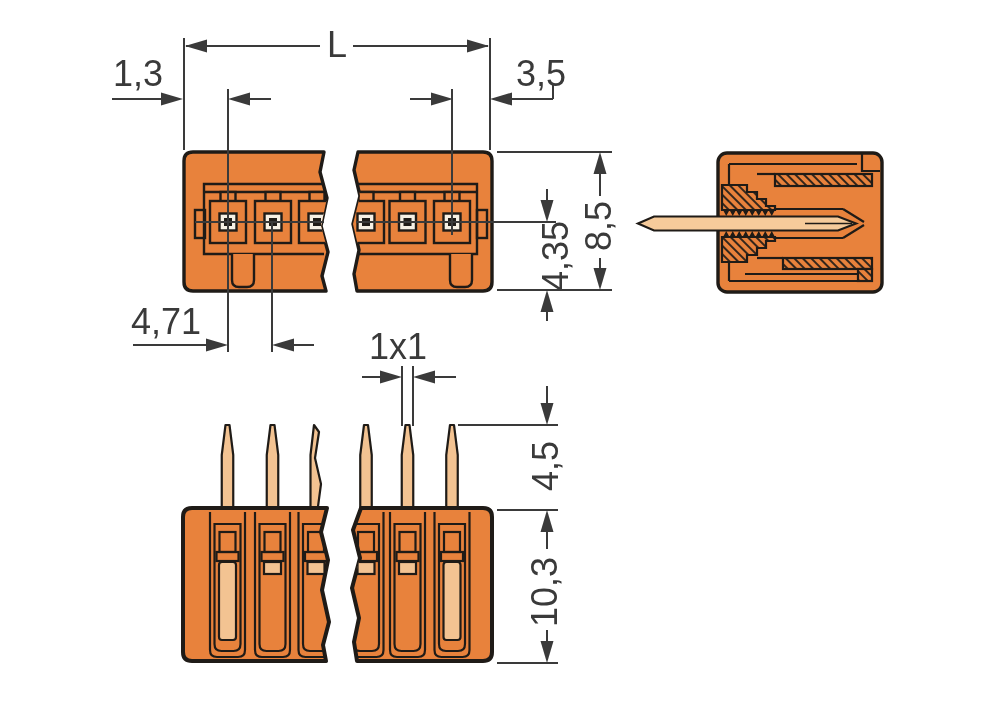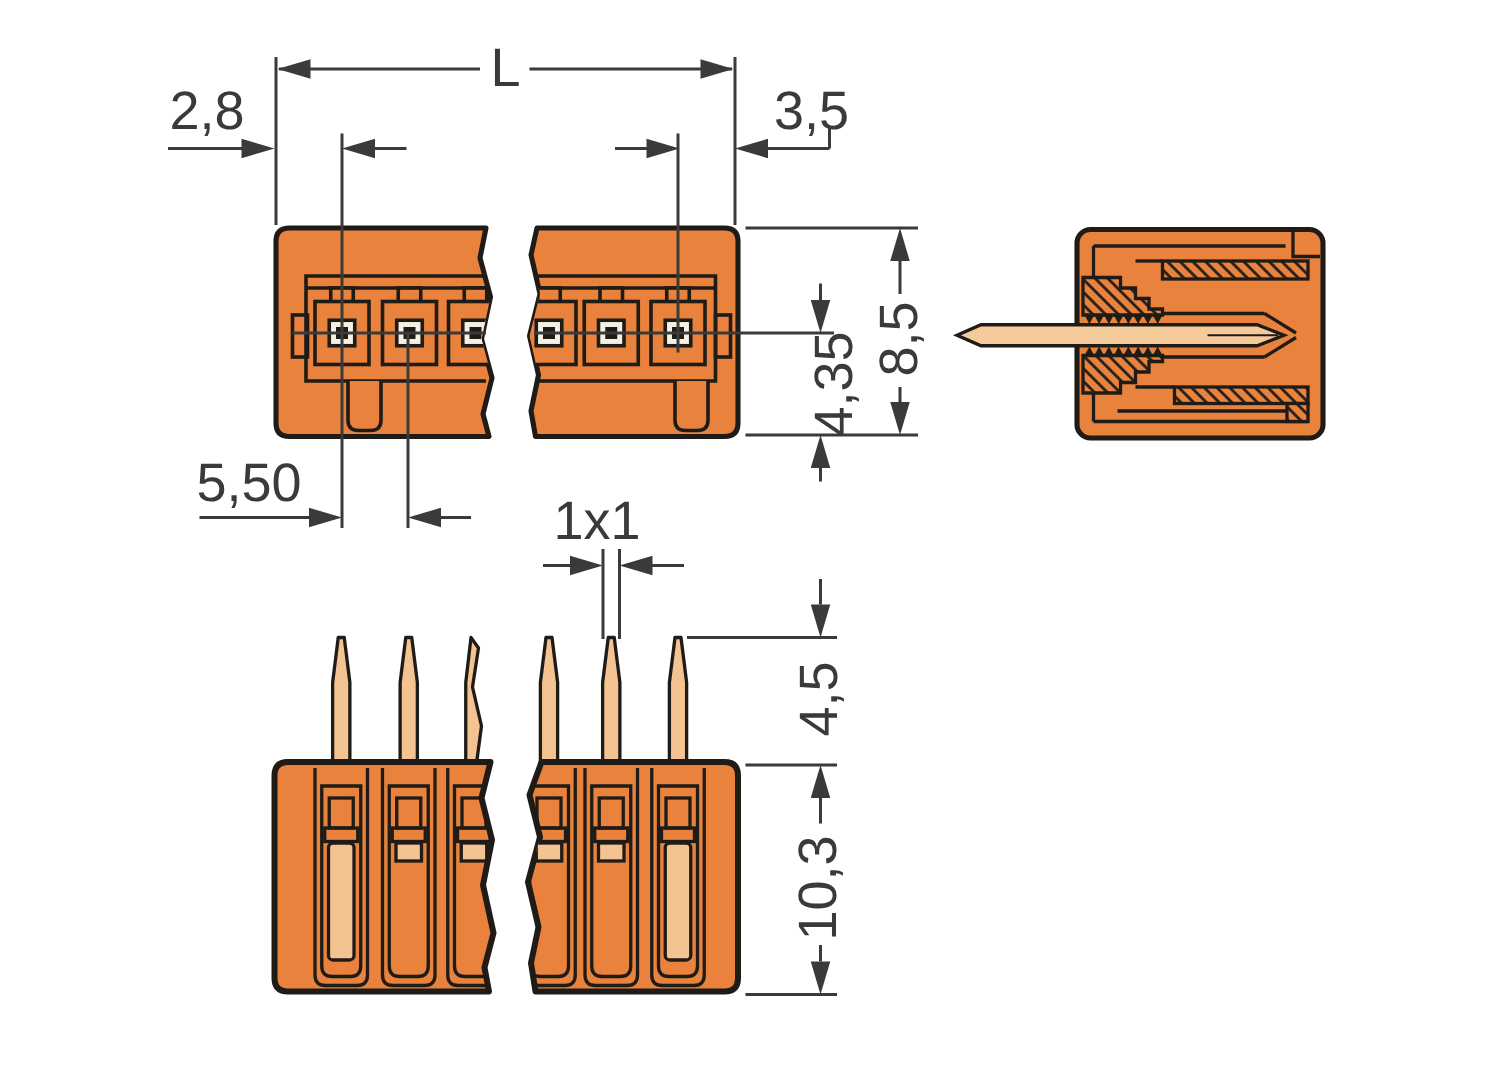--- a/index.html
+++ b/index.html
@@ -210,22 +210,22 @@
     <polygon points="600,290 593.5,268 606.5,268"></polygon>
     <polygon points="402,377 380,370.5 380,383.5"></polygon>
     <polygon points="413,377 435,370.5 435,383.5"></polygon>
     <polygon points="547,425 540.5,403 553.5,403"></polygon>
     <polygon points="547,510 540.5,532 553.5,532"></polygon>
     <polygon points="547,663 540.5,641 553.5,641"></polygon>
   </g>
 </svg>
 
 <div class="dim-label" style="left:337px;top:45px;">L</div>
-<div class="dim-label" style="left:138px;top:74px;">2,8</div>
+<div class="dim-label" style="left:138px;top:74px;">1,3</div>
 <div class="dim-label" style="left:541px;top:74px;">3,5</div>
-<div class="dim-label" style="left:166px;top:322px;">5,50</div>
+<div class="dim-label" style="left:166px;top:322px;">4,71</div>
 <div class="dim-label rot" style="left:556px;top:256px;">4,35</div>
 <div class="dim-label rot" style="left:599px;top:226px;">8,5</div>
 <div class="dim-label" style="left:398px;top:347px;">1x1</div>
 <div class="dim-label rot" style="left:546px;top:466px;">4,5</div>
 <div class="dim-label rot" style="left:545px;top:592px;">10,3</div>
 
 </div>
 
 </body></html>

